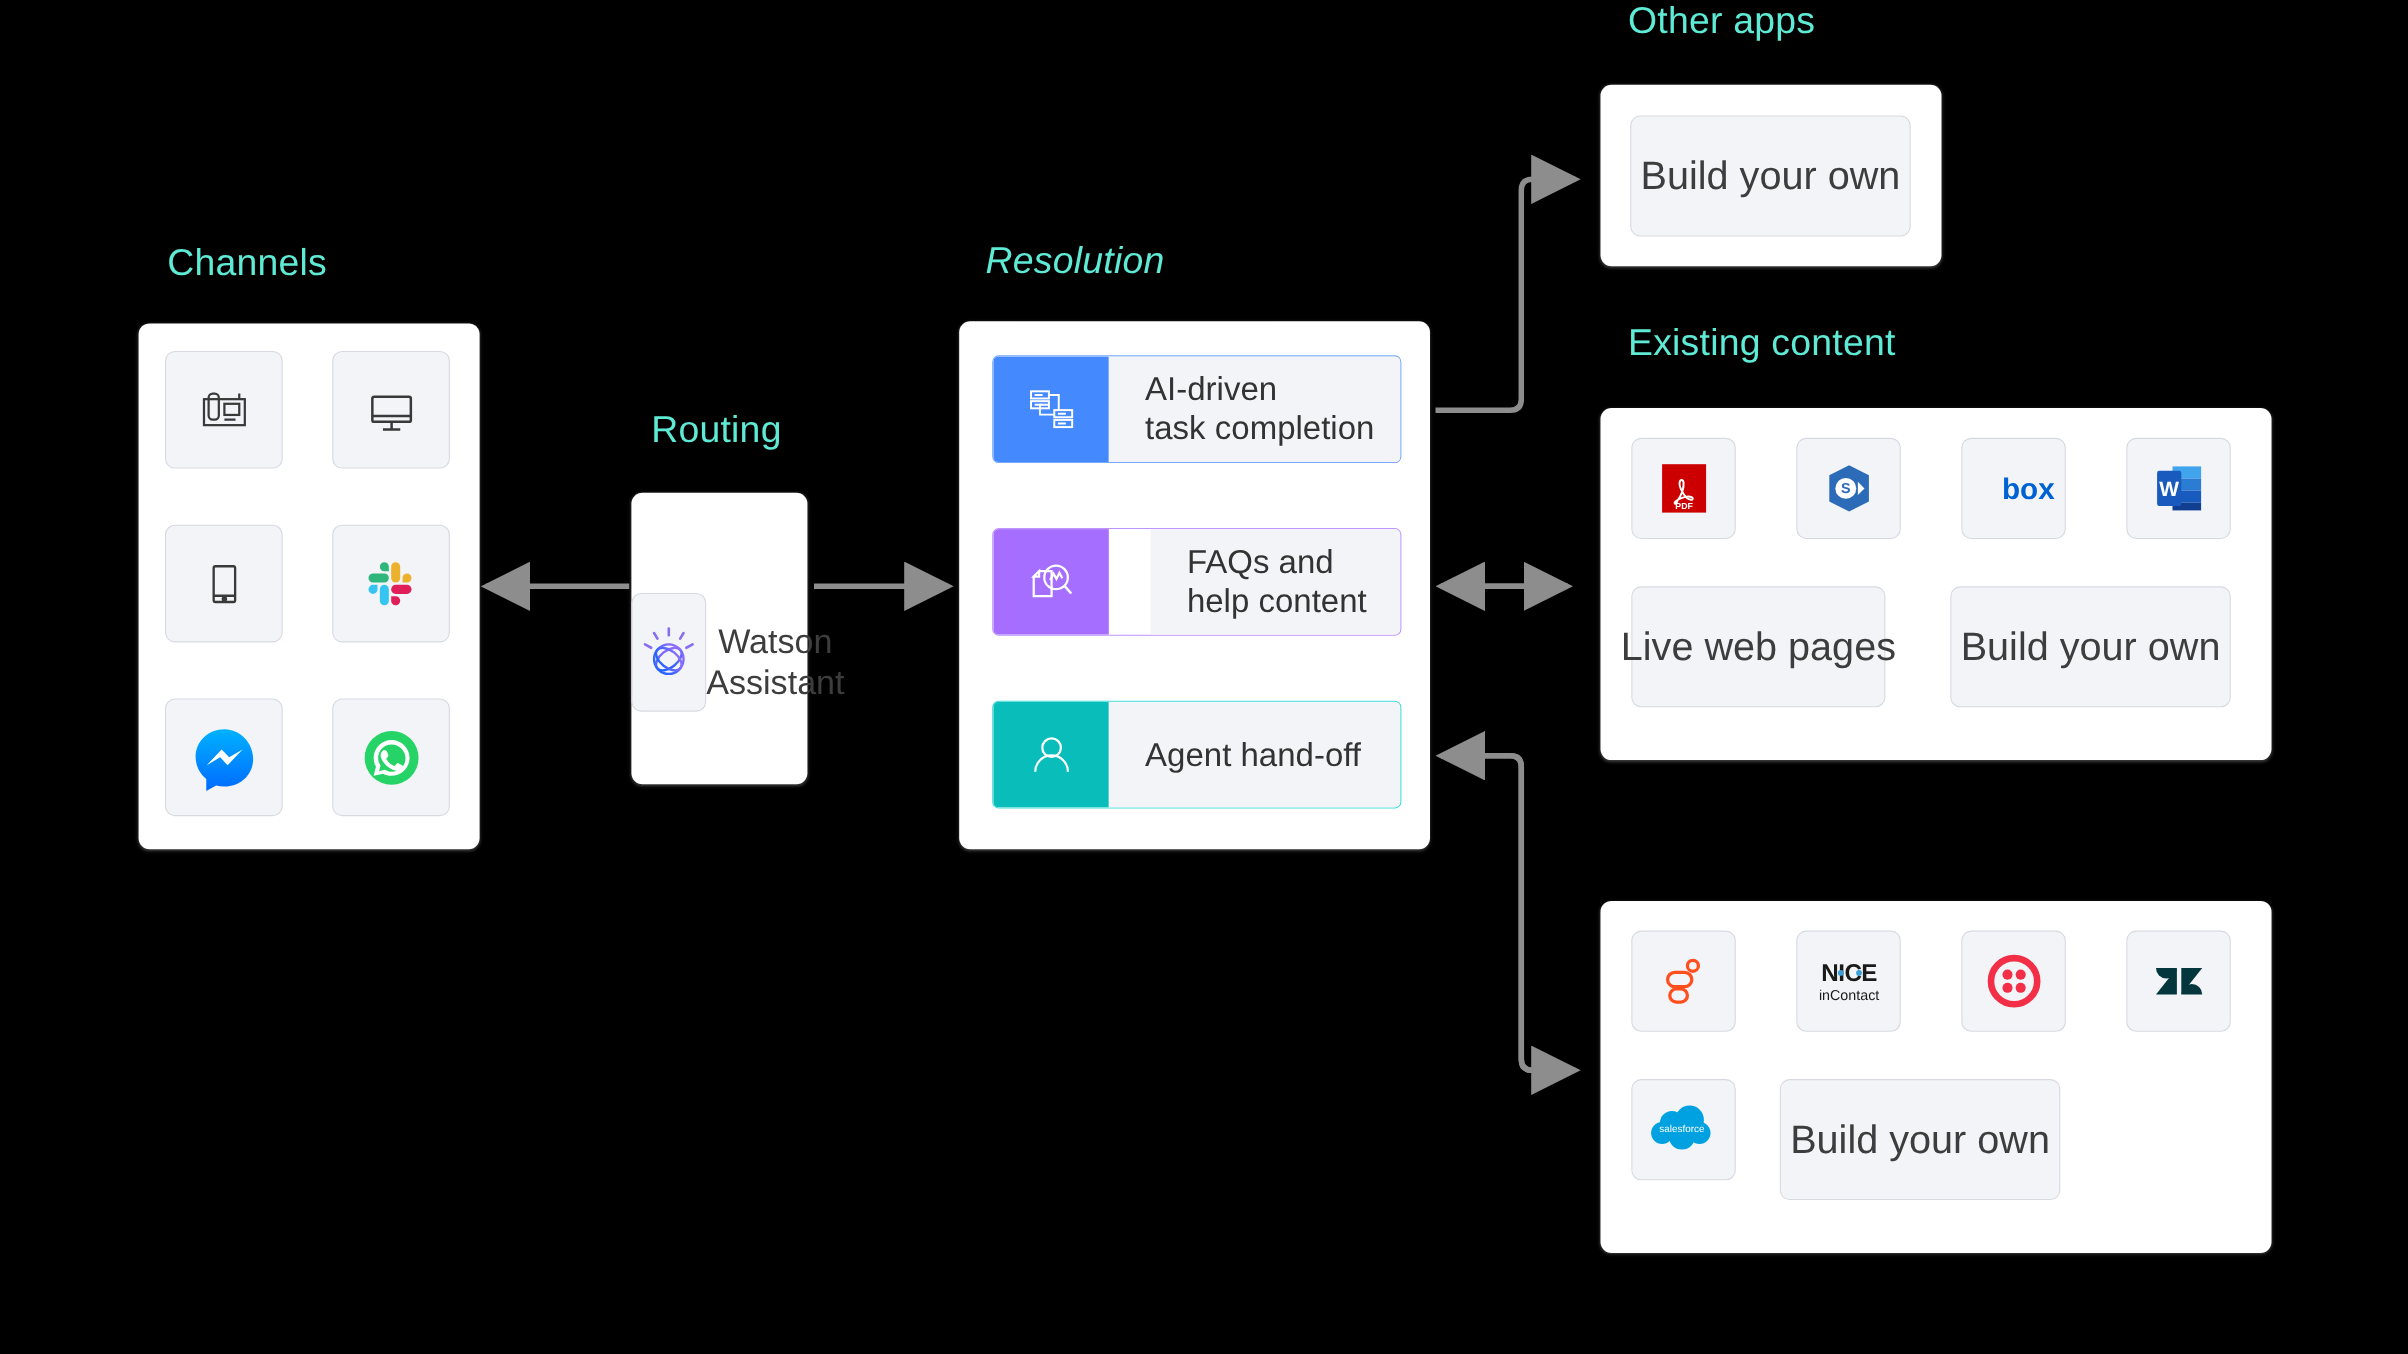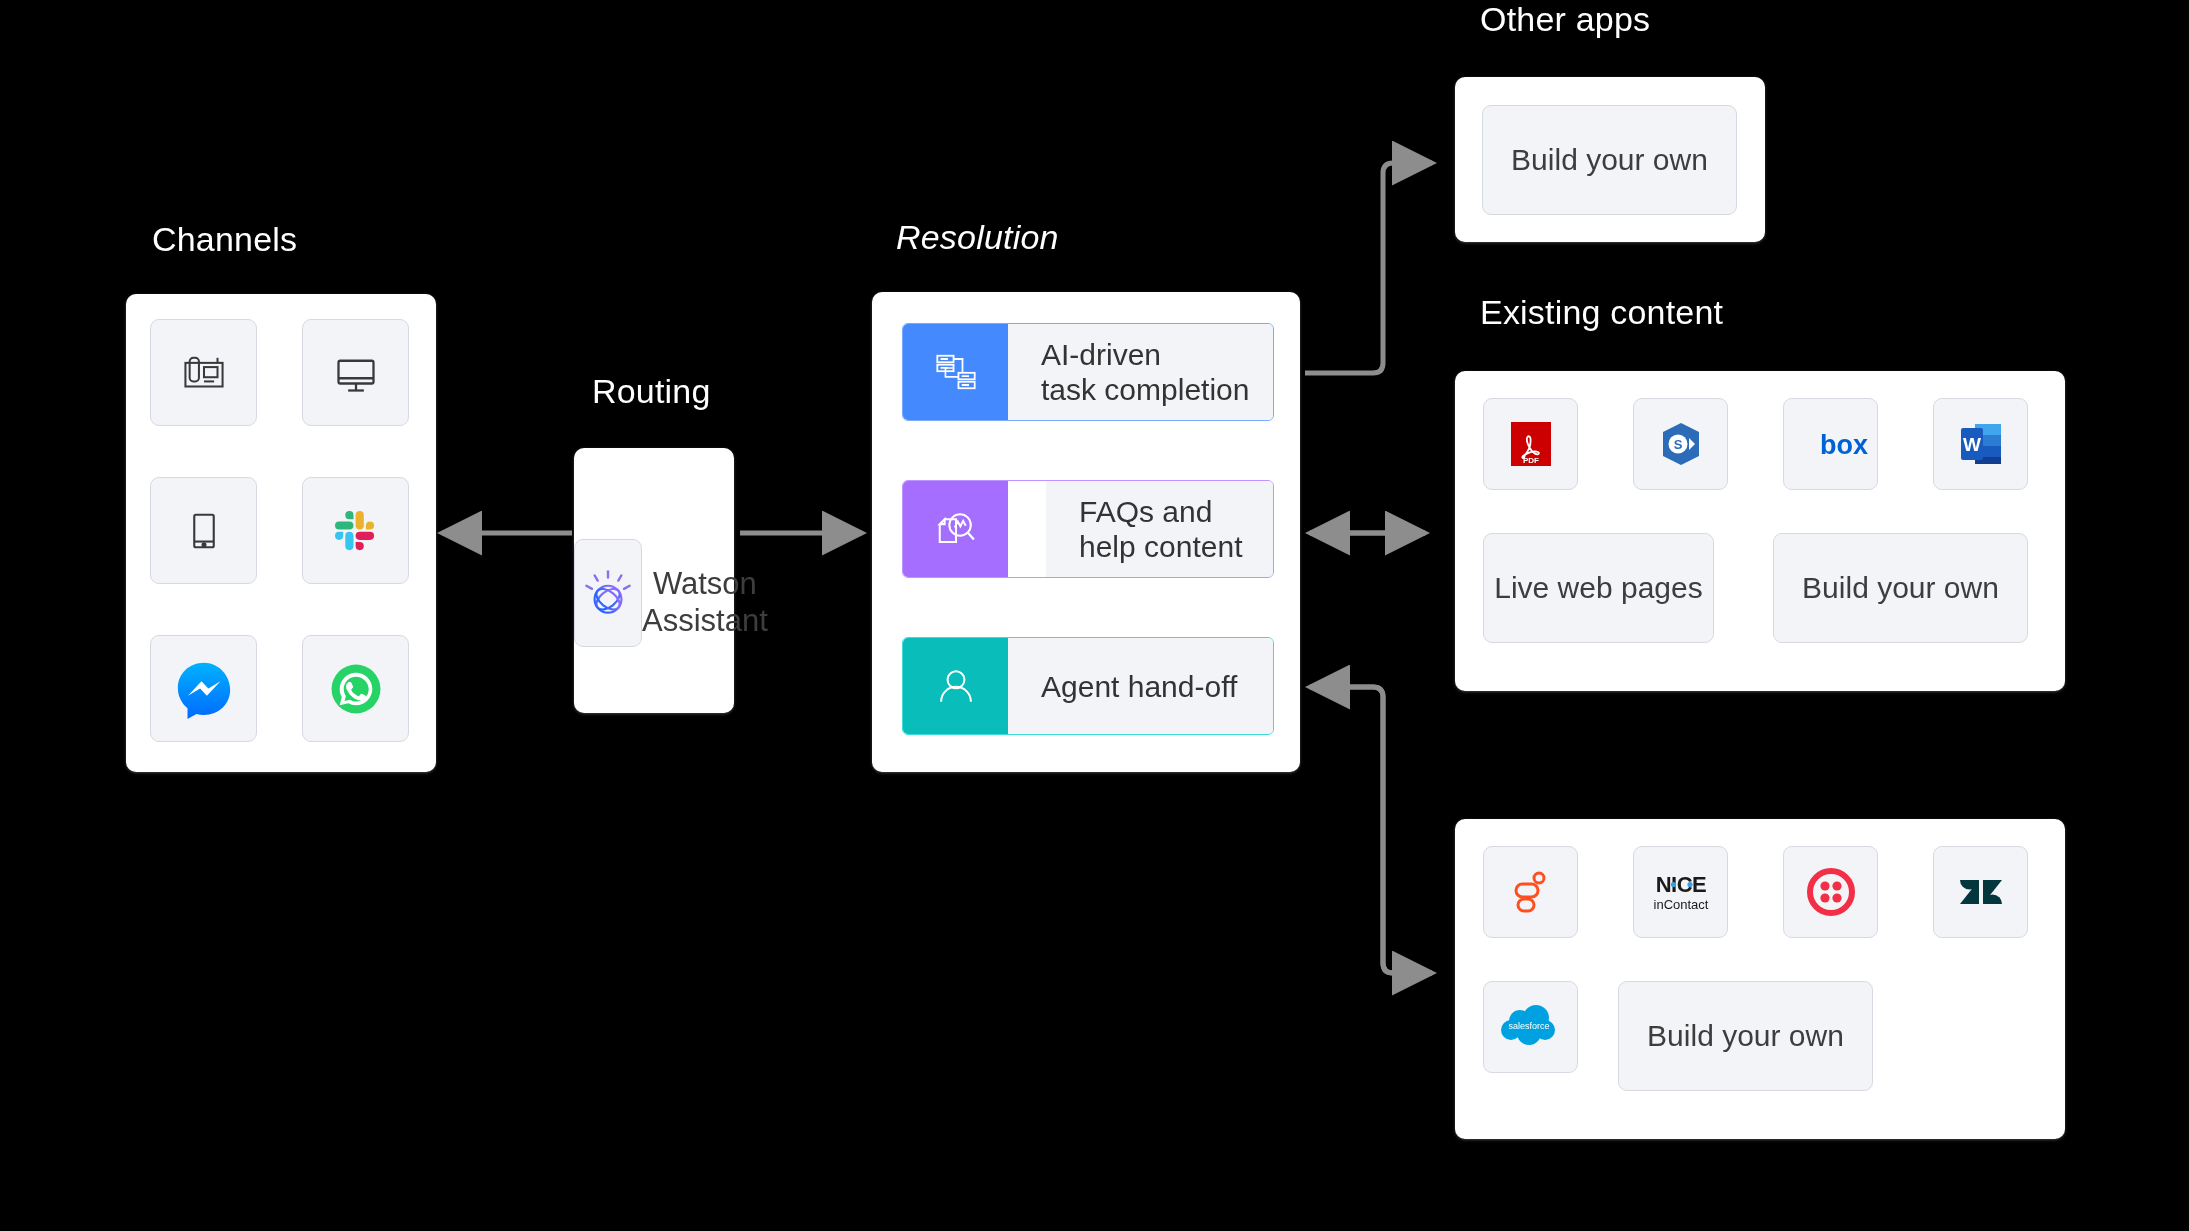--- a/index.html
+++ b/index.html
@@ -6,21 +6,21 @@
   html, body {
     width: 2189px; height: 1231px;
     background: #000000;
     font-family: "Liberation Sans", sans-serif;
     overflow: hidden;
   }
   #stage { position: relative; width: 2189px; height: 1231px; }
 
   .section-title {
     position: absolute;
-    color: #ffffff;
+    color: #5eead4;
     font-size: 34px;
     font-weight: 400;
     letter-spacing: .2px;
     white-space: nowrap;
   }
 
   .panel {
     position: absolute;
     background: #ffffff;
     border-radius: 10px;
@@ -31,21 +31,21 @@
     background: #f2f4f8;
     border: 1px solid #d6dae0;
     border-radius: 9px;
     display: flex;
     align-items: center;
     justify-content: center;
     position: absolute;
   }
   .tile-label {
     color: #3d3d3d;
-    font-size: 30px;
+    font-size: 36px;
     white-space: nowrap;
   }
 
   
   .routing-card {
     position: absolute;
     background: #fff;
     border-radius: 10px;
     box-shadow: 0 1px 3px rgba(255,255,255,0.25);
     display: flex;

